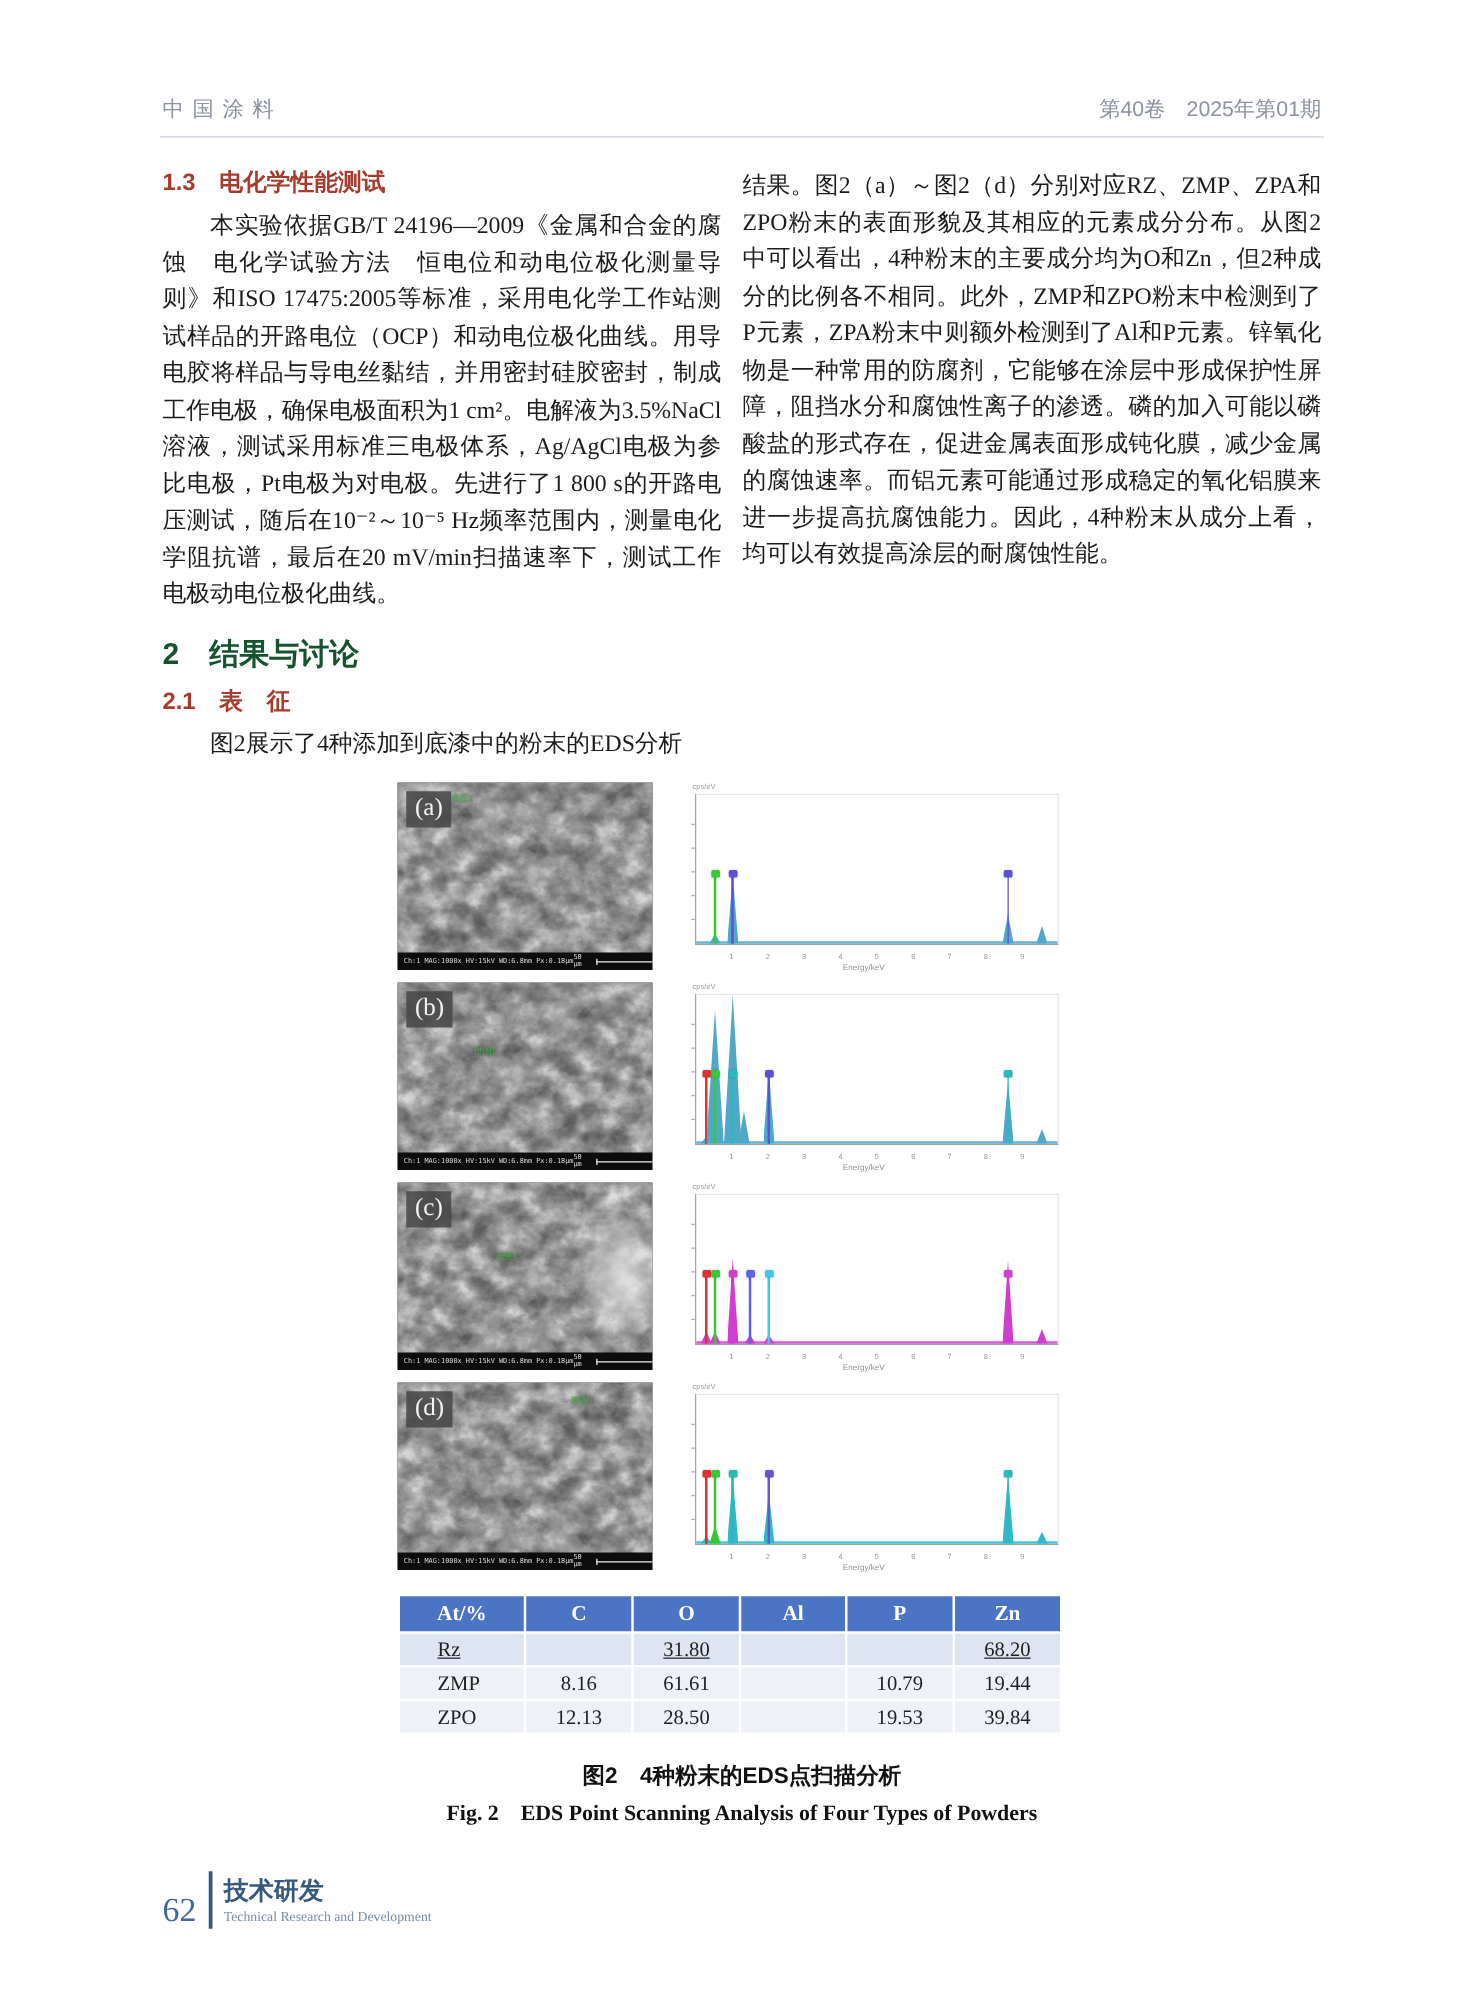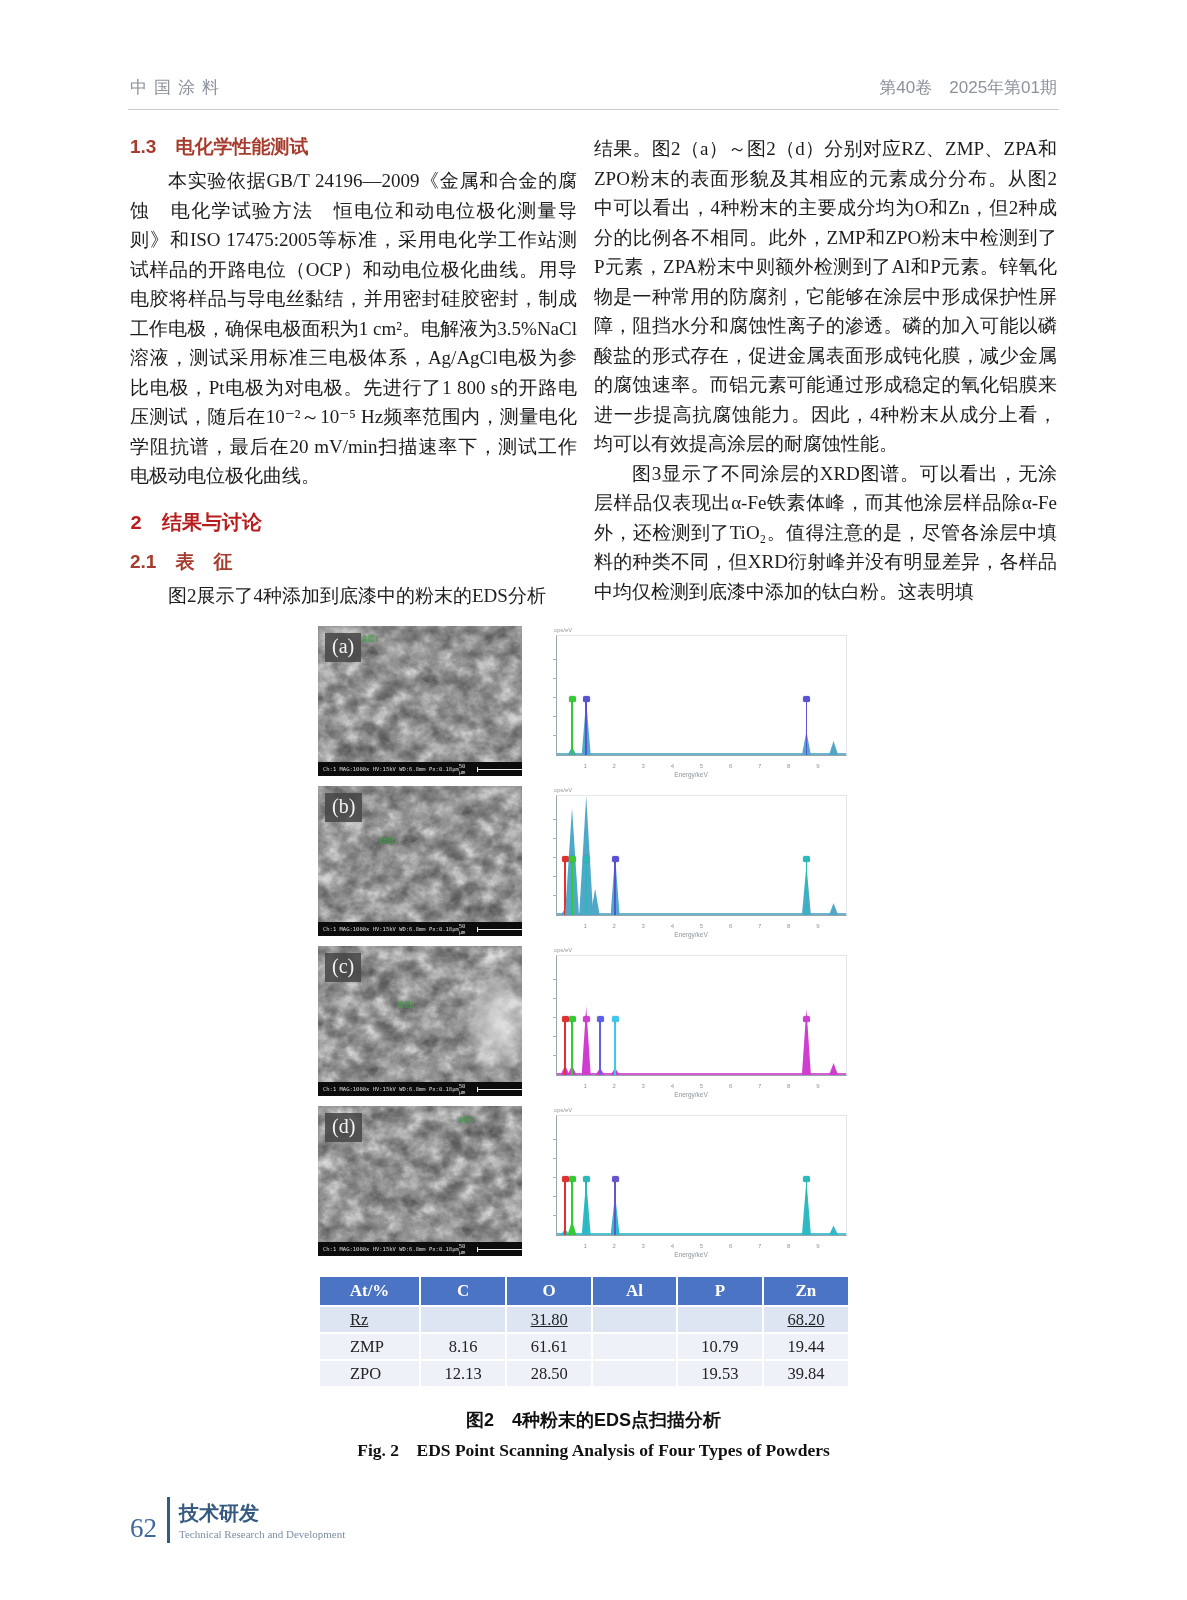--- a/index.html
+++ b/index.html
@@ -9,21 +9,21 @@
   .hdr{position:absolute;left:130px;right:130px;top:76px;display:flex;justify-content:space-between;
        align-items:flex-end;color:#8b929c;font-size:17px;font-family:"Liberation Sans",sans-serif;}
   .hdr .j{letter-spacing:7px;}
   .hdr-rule{position:absolute;left:128px;right:128px;top:109px;height:1px;background:#c9ced6;}
   
   .col{position:absolute;top:134px;font-size:19px;line-height:29.5px;text-align:justify;}
   .col-l{left:130px;width:447px;}
   .col-r{left:594px;width:463px;}
   .h3{font-family:"Liberation Sans",sans-serif;font-weight:bold;color:#a63c2e;font-size:19px;
       margin:0 0 6px 0;line-height:26px;text-align:left;}
-  .h2{font-family:Liberation Mono, monospace;font-weight:bold;color:#b91c1c;font-size:20px;
+  .h2{font-family:Liberation Sans, sans-serif;font-weight:bold;color:#14532d;font-size:24px;
       margin:18px 0 10px 0;line-height:30px;text-align:left;}
   .para{margin:0;text-indent:2em;}
   .para.noind{text-indent:0;}
   
   .figure{position:absolute;left:318px;top:626px;width:532px;}
   .frow{display:flex;height:160px;align-items:flex-start;}
   .sem{position:relative;width:204px;height:150px;background:#4c4c4c;overflow:hidden;flex:none;}
   .sem svg{position:absolute;inset:0;width:100%;height:100%;}
   .chip{position:absolute;left:7px;top:7px;background:rgba(72,72,72,.88);color:#f4f4f4;
         font-size:20px;padding:0 7px 2px 7px;line-height:27px;}
@@ -96,21 +96,20 @@
   <div class="col col-l">
     <p class="h3">1.3　电化学性能测试</p>
     <p class="para">本实验依据GB/T 24196—2009《金属和合金的腐蚀　电化学试验方法　恒电位和动电位极化测量导则》和ISO 17475:2005等标准，采用电化学工作站测试样品的开路电位（OCP）和动电位极化曲线。用导电胶将样品与导电丝黏结，并用密封硅胶密封，制成工作电极，确保电极面积为1 cm²。电解液为3.5%NaCl溶液，测试采用标准三电极体系，Ag/AgCl电极为参比电极，Pt电极为对电极。先进行了1 800 s的开路电压测试，随后在10⁻²～10⁻⁵ Hz频率范围内，测量电化学阻抗谱，最后在20 mV/min扫描速率下，测试工作电极动电位极化曲线。</p>
     <p class="h2">2　结果与讨论</p>
     <p class="h3">2.1　表　征</p>
     <p class="para">图2展示了4种添加到底漆中的粉末的EDS分析</p>
   </div>
 
   <div class="col col-r">
     <p class="para noind">结果。图2（a）～图2（d）分别对应RZ、ZMP、ZPA和ZPO粉末的表面形貌及其相应的元素成分分布。从图2中可以看出，4种粉末的主要成分均为O和Zn，但2种成分的比例各不相同。此外，ZMP和ZPO粉末中检测到了P元素，ZPA粉末中则额外检测到了Al和P元素。锌氧化物是一种常用的防腐剂，它能够在涂层中形成保护性屏障，阻挡水分和腐蚀性离子的渗透。磷的加入可能以磷酸盐的形式存在，促进金属表面形成钝化膜，减少金属的腐蚀速率。而铝元素可能通过形成稳定的氧化铝膜来进一步提高抗腐蚀能力。因此，4种粉末从成分上看，均可以有效提高涂层的耐腐蚀性能。</p>
-    <p class="para">图3显示了不同涂层的XRD图谱。可以看出，无涂层样品仅表现出α-Fe铁素体峰，而其他涂层样品除α-Fe外，还检测到了TiO₂。值得注意的是，尽管各涂层中填料的种类不同，但XRD衍射峰并没有明显差异，各样品中均仅检测到底漆中添加的钛白粉。这表明填</p>
   </div>
 
   <div class="figure">
     <div>
         <div class="frow">
           <div class="sem">
             <svg style="transform:none">
               <rect width="100%" height="100%" fill="#585858"></rect>
               <rect width="100%" height="100%" filter="url(#semNoise)"></rect>
             </svg>

